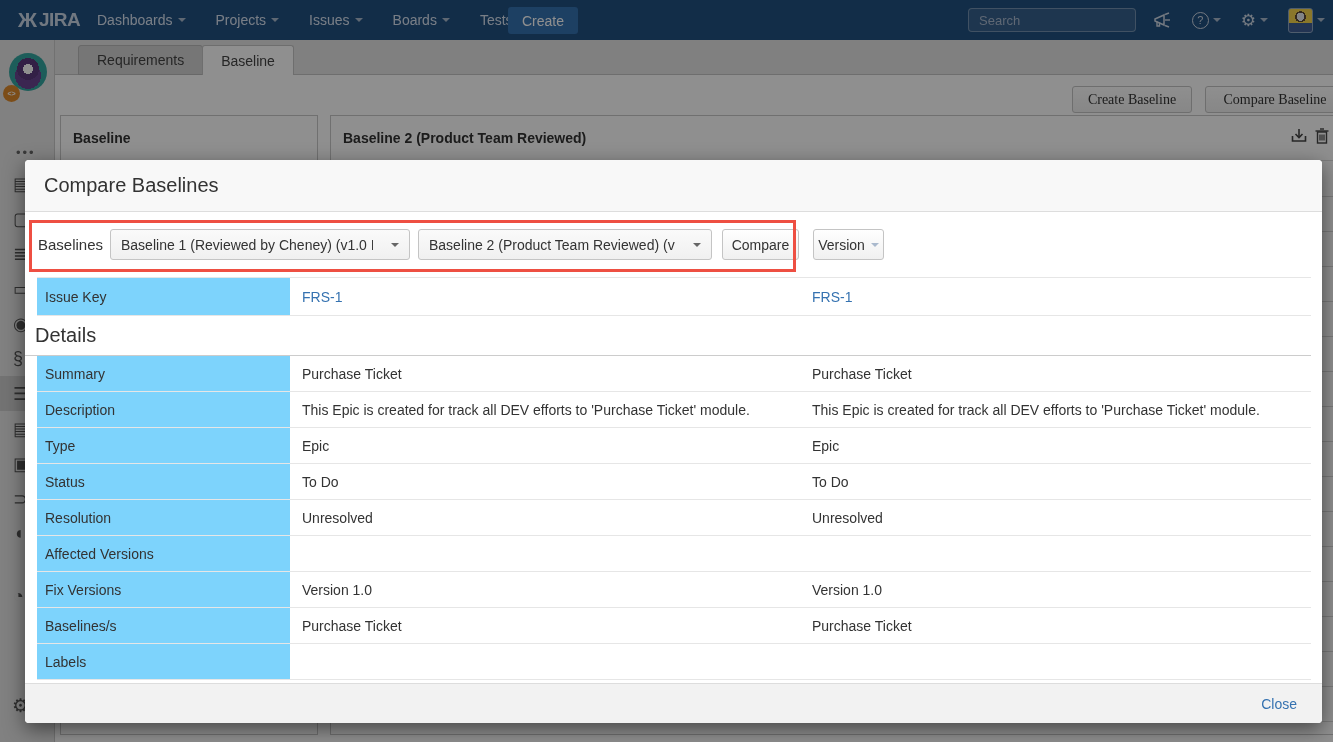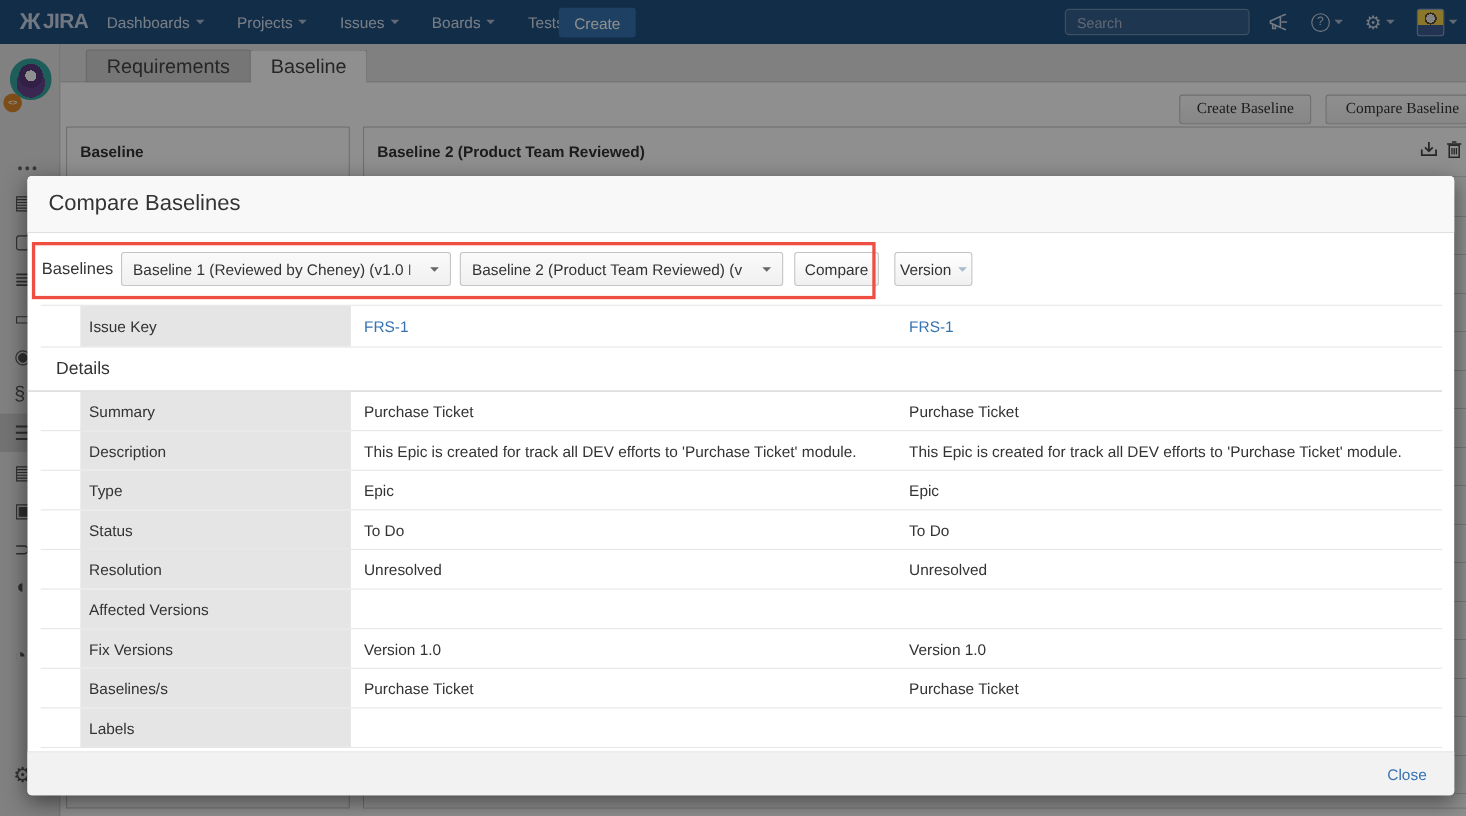--- a/index.html
+++ b/index.html
@@ -51,21 +51,21 @@
   .rail-ic { height:35px; display:flex; align-items:center; padding-left:13px; color:#555;
              font-size:18px; cursor:pointer; }
   .rail-ic:nth-child(7) { background:#cdcdcd; }
   .rail-ic:nth-child(12) { margin-top:28px; }
   .rail-gear { position:absolute; left:12px; bottom:25px; color:#555; font-size:19px; cursor:pointer; }
 
   
   .tabstrip { position:absolute; left:55px; top:40px; width:1278px; height:35px; background:#e4e4e4;
               border-bottom:1px solid #c4c4c4; z-index:1; }
   .tabs { position:absolute; left:23px; top:5px; display:flex; }
-  .tab { height:30px; padding:0 18px; font-size:18px; color:#444; display:flex; align-items:center;
+  .tab { height:30px; padding:0 18px; font-size:14px; color:#444; display:flex; align-items:center;
          border:1px solid #b9b9b9; border-radius:3px 3px 0 0; background:#d2d2d2; cursor:pointer; }
   .tab.active { background:#fff; border-color:#c4c4c4; height:31px; border-bottom:1px solid #fff;
                 margin-left:-1px; }
 
   
   .content { position:absolute; left:55px; top:75px; width:1278px; height:667px; background:#fff; z-index:1; }
   .aui-btn { position:absolute; height:27px; padding:0 12px; background:linear-gradient(#ffffff,#f0f0f0);
              border:1px solid #c4c4c4; border-radius:3px; font-size:14px; color:#333;
              font-family:Liberation Serif, serif; cursor:pointer; white-space:nowrap; }
   #btn-create-baseline { left:1017px; top:11px; width:120px; }
@@ -102,27 +102,27 @@
   .mbtn { position:absolute; top:17px; height:31px; background:linear-gradient(#ffffff,#f0f0f0);
           border:1px solid #c4c4c4; border-radius:3px; font-size:14px; color:#333; cursor:pointer;
           display:flex; align-items:center; justify-content:center; gap:6px; padding:0 12px;
           font-family:"Liberation Sans",sans-serif; }
   #btn-compare { left:697px; width:77px; }
   #btn-export { left:788px; width:71px; }
 
   .cmp-table { position:absolute; left:12px; top:117px; width:1274px; }
   .trow { display:flex; border-bottom:1px solid #e6e6e6; font-size:14px; color:#333; }
   .trow.first { border-top:1px solid #e6e6e6; }
-  .cell-label { width:253px; background:#e5e5e5; padding:0 0 0 8px; display:flex; align-items:center;margin-left:36px; }
+  .cell-label { width:253px; background:#7dd3fc; padding:0 0 0 8px; display:flex; align-items:center; }
   .cell-val { width:510px; padding:0 0 0 12px; display:flex; align-items:center; }
   .cell-val.last { width:511px; }
   .trow .cell-label, .trow .cell-val { height:35px; }
   .trow.issue .cell-label, .trow.issue .cell-val { height:37px; }
   .section-head { height:40px; border-bottom:1px solid #ccc; display:flex; align-items:center;
-                  padding-left:26px; font-size:16px; color:#333; margin-left:-12px; width:1286px; }
+                  padding-left:10px; font-size:20px; color:#333; margin-left:-12px; width:1286px; }
   a.lnk { color:#3572b0; text-decoration:none; cursor:pointer; }
   .modal-footer { position:absolute; left:0; bottom:0; width:100%; height:40px; background:#f2f2f2;
                   border-top:1px solid #ddd; border-radius:0 0 4px 4px; display:flex;
                   align-items:center; justify-content:flex-end; padding-right:25px; font-size:14px;text-align:right; }
 </style>
 </head>
 <body>
 
 <div id="viewport">
 

